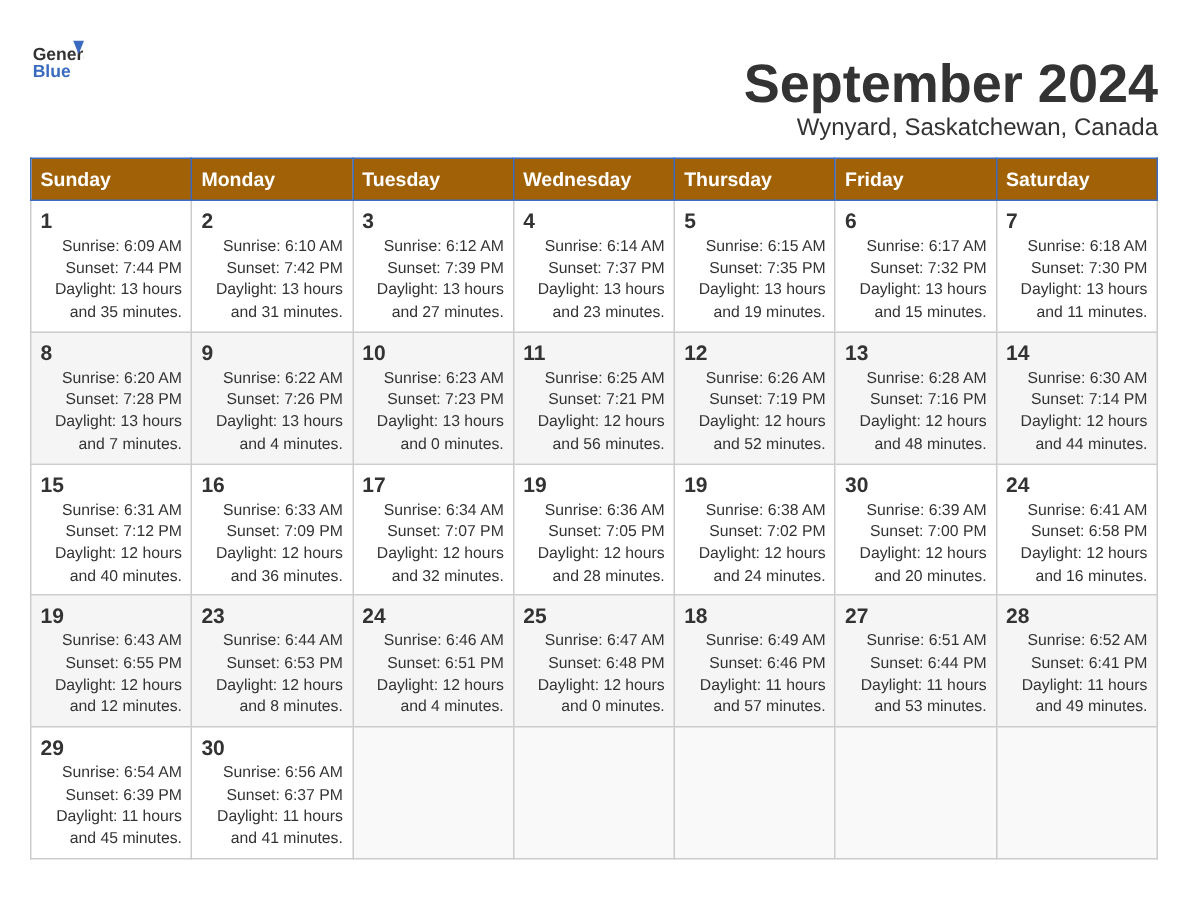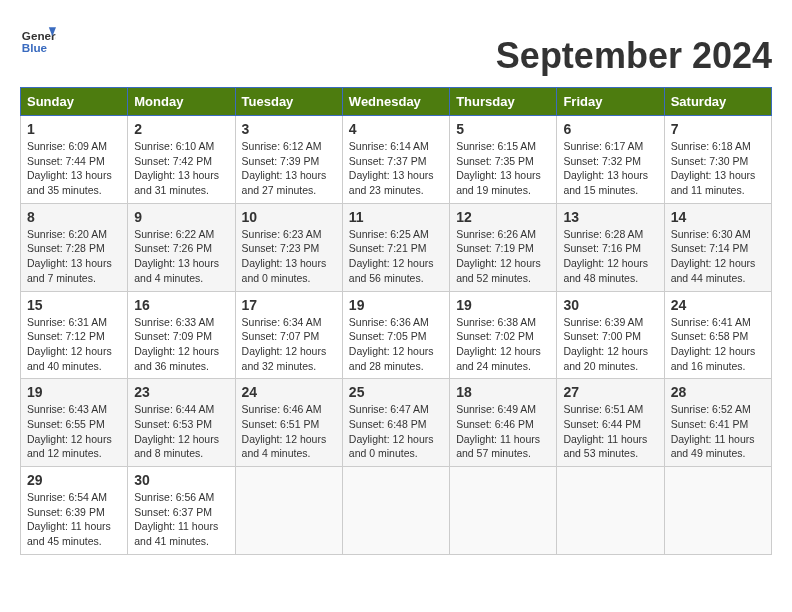--- a/index.html
+++ b/index.html
@@ -38,21 +38,21 @@
       font-size: 16px;
       font-weight: normal;
       color: #333;
     }
     table {
       width: 100%;
       border-collapse: collapse;
       font-size: 11px;
     }
     thead tr th {
-      background-color: #4d7c0f;
+      background-color: #a16207;
       color: #fff;
       padding: 6px 6px;
       text-align: left;
       font-size: 13px;
       font-weight: bold;
       border: 1px solid #3a6bbf;
     }
     tbody tr td {
       border: 1px solid #ccc;
       padding: 5px 6px;
@@ -67,38 +67,40 @@
     }
     .day-number {
       font-size: 14px;
       font-weight: bold;
       margin-bottom: 2px;
     }
     .day-info {
       font-size: 10.5px;
       line-height: 1.4;
       color: #333;
+      text-align: right;
     }
     td.empty {
       background: #f9f9f9;
     }
   </style>
 </head>
 <body>
 
 <div class="header">
   <div class="logo">
     <svg class="logo-icon" viewBox="0 0 40 40">
       <text x="2" y="22" font-size="13" font-weight="bold" fill="#333" font-family="Arial">General</text>
       <text x="2" y="35" font-size="13" font-weight="bold" fill="#3a6bbf" font-family="Arial">Blue</text>
       <polygon points="32,8 40,8 36,18" fill="#3a6bbf"></polygon>
     </svg>
   </div>
   <div class="title-block">
     <h1>September 2024</h1>
+    <h2>Wynyard, Saskatchewan, Canada</h2>
   </div>
 </div>
 
 <table>
   <thead>
     <tr>
       <th>Sunday</th>
       <th>Monday</th>
       <th>Tuesday</th>
       <th>Wednesday</th>

